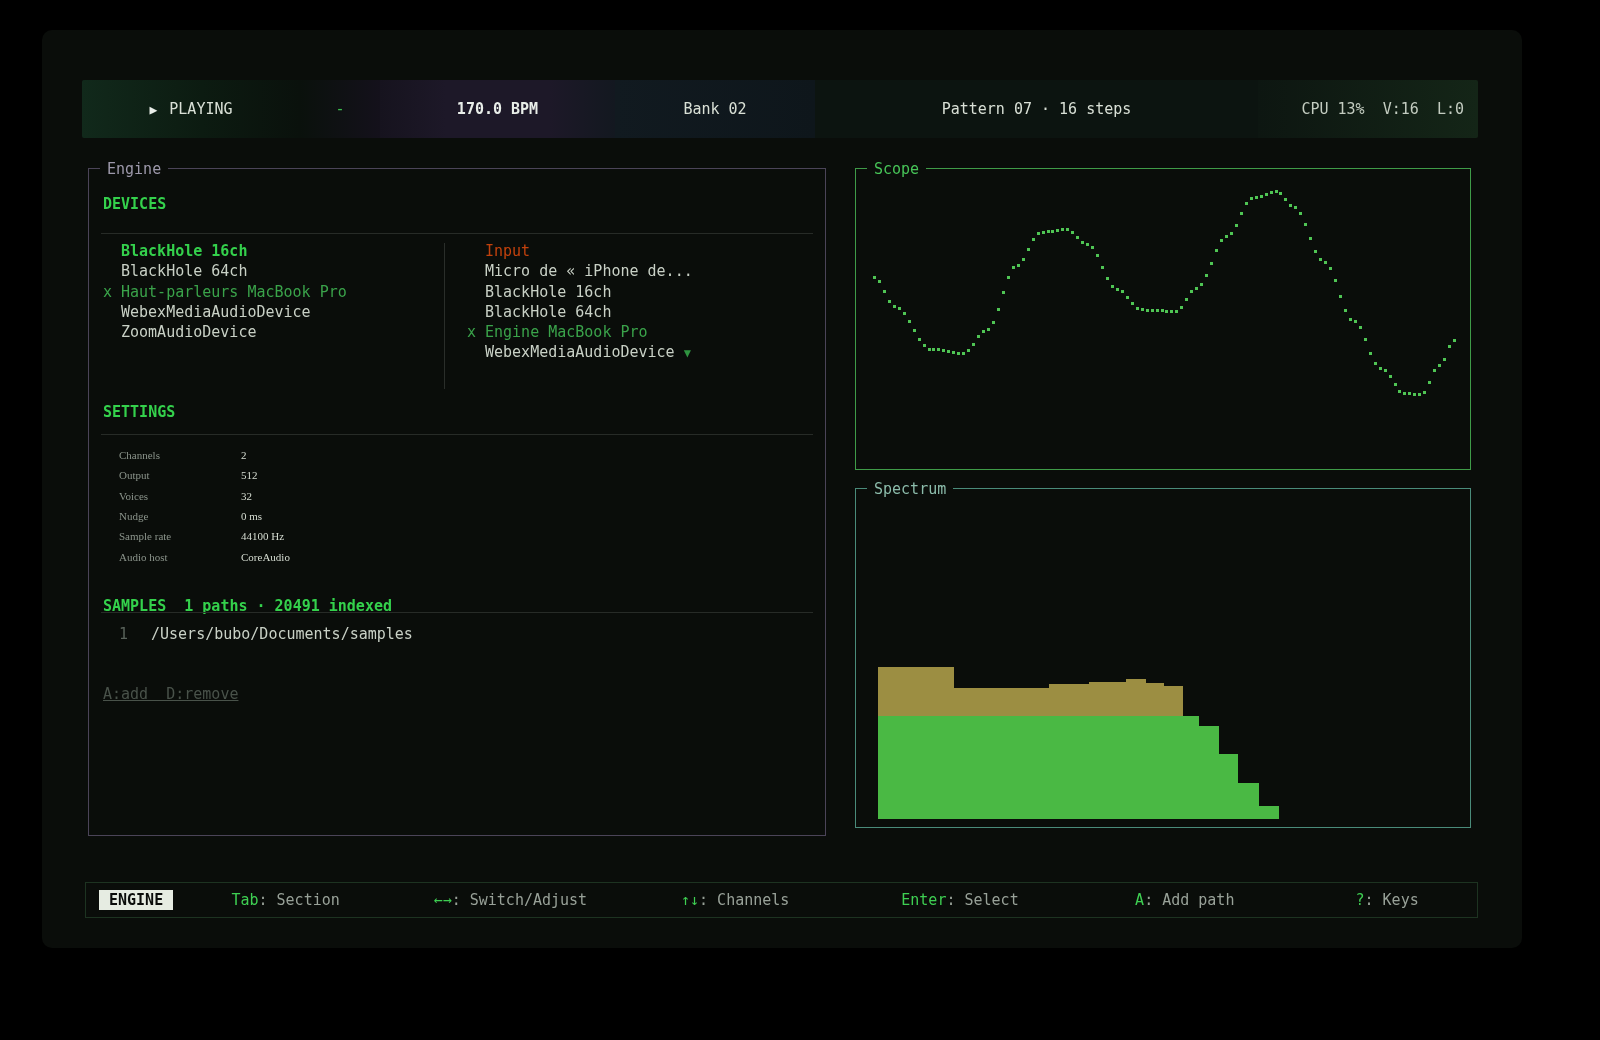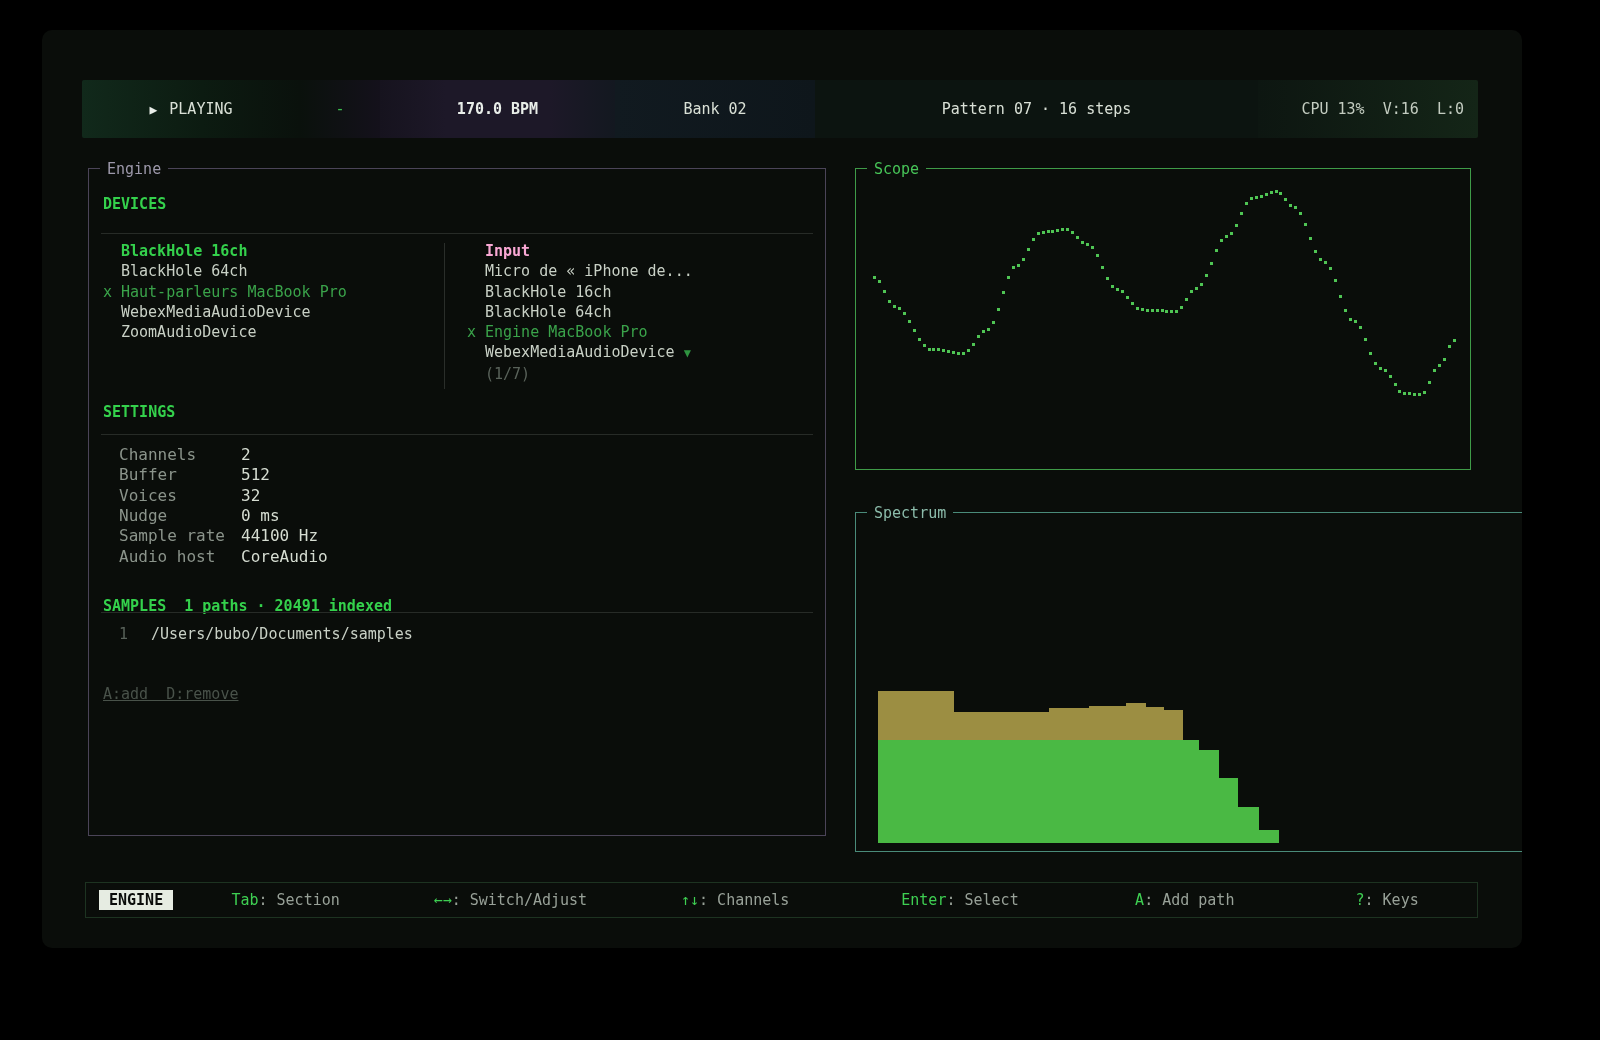--- a/index.html
+++ b/index.html
@@ -38,44 +38,44 @@
 
   .engine-panel{left:46px;top:138px;width:738px;height:668px;border:1px solid #4b4458;}
   .engine-panel .panel-title{color:#9d99ab;}
 
   .eng-h{position:absolute;left:14px;font-size:15px;font-weight:700;color:#34d14c;white-space:pre;}
   .eng-hr{position:absolute;left:12px;right:12px;height:0;border-top:1px solid #272b27;}
 
   .dev-col{position:absolute;font-size:15px;line-height:20.3px;}
   .dev-row{white-space:pre;}
   .dev-marker{display:inline-block;width:18px;color:#3aa34a;}
-  .dev-head{color:#f9a8d4;font-weight:bold;}
+  .dev-head{color:#c2410c;}
   .dev-head-active{color:#34d14c;font-weight:700;}
   .st-selected{color:#34d14c;font-weight:700;}
   .st-normal{color:#c9d1c6;}
   .st-active{color:#3aa34a;}
   .st-dim{color:#59625a;}
   .more-ind{color:#2f9440;font-size:12px;}
   .dev-divider{position:absolute;left:355px;top:74px;width:1px;height:146px;background:#2a2e2a;}
 
-  .set-row{position:absolute;left:30px;font-size:16px;line-height:20.3px;white-space:pre;}
+  .set-row{position:absolute;left:30px;font-size:11px;line-height:20.3px;white-space:pre;font-family:Liberation Serif, serif;}
   .set-label{display:inline-block;width:122px;color:#8b948b;}
   .set-value{color:#d6ddd2;}
 
   .sample-row{position:absolute;left:30px;font-size:15px;white-space:pre;}
   .sample-idx{display:inline-block;width:32px;color:#59625a;}
   .sample-path{color:#c9d1c6;}
   .sample-hint{position:absolute;left:14px;font-size:15px;color:#49524a;white-space:pre;}
 
   .scope-panel{left:813px;top:138px;width:616px;height:302px;border:1px solid #3f9b48;}
   .scope-panel .panel-title{color:#47c558;}
   #scope-canvas{position:absolute;inset:0;}
   .scope-dot{position:absolute;width:3px;height:3px;}
 
-  .spectrum-panel{left:813px;top:482px;width:744px;height:340px;border:1px solid #4a8b7a;}
+  .spectrum-panel{left:813px;top:458px;width:616px;height:340px;border:1px solid #4a8b7a;}
   .spectrum-panel .panel-title{color:#8cbcab;}
   #spectrum-canvas{position:absolute;left:22px;bottom:8px;display:flex;align-items:flex-end;}
   .spec-bar{display:flex;flex-direction:column;justify-content:flex-end;}
 
   
   .footer{position:absolute;left:43px;top:852px;width:1393px;height:36px;
     border:1px solid #1d3321;display:flex;align-items:center;font-size:15px;}
   .mode-badge{margin-left:13px;background:#e6ece2;color:#0b0d0b;font-weight:700;
     padding:1px 10px;white-space:pre;}
   .hint{flex:1;text-align:center;white-space:pre;color:#98a198;}
@@ -113,28 +113,27 @@
 
     <div class="dev-divider"></div>
 
     <div class="dev-col" style="left:378px;top:72px;width:340px;">
       <div class="dev-row"><span class="dev-marker"></span><span class="dev-head">Input</span></div>
       <div class="dev-row"><span class="dev-marker"></span><span class="st-normal">Micro de « iPhone de...</span></div>
       <div class="dev-row"><span class="dev-marker"></span><span class="st-normal">BlackHole 16ch</span></div>
       <div class="dev-row"><span class="dev-marker"></span><span class="st-normal">BlackHole 64ch</span></div>
       <div class="dev-row"><span class="dev-marker">x</span><span class="st-active">Engine MacBook Pro</span></div>
       <div class="dev-row"><span class="dev-marker"></span><span class="st-normal">WebexMediaAudioDevice</span> <span class="more-ind">▼</span></div>
-      <div class="dev-row"><span class="dev-marker"></span><span class="st-dim">(1/7)</span></div>
     </div>
 
     <div class="eng-h" style="top:234px;">SETTINGS</div>
     <div class="eng-hr" style="top:265px;"></div>
 
     <div class="set-row" style="top:276px;"><span class="set-label">Channels</span><span class="set-value">2</span></div>
-    <div class="set-row" style="top:296px;"><span class="set-label">Buffer</span><span class="set-value">512</span></div>
+    <div class="set-row" style="top:296px;"><span class="set-label">Output</span><span class="set-value">512</span></div>
     <div class="set-row" style="top:317px;"><span class="set-label">Voices</span><span class="set-value">32</span></div>
     <div class="set-row" style="top:337px;"><span class="set-label">Nudge</span><span class="set-value">0 ms</span></div>
     <div class="set-row" style="top:357px;"><span class="set-label">Sample rate</span><span class="set-value">44100 Hz</span></div>
     <div class="set-row" style="top:378px;"><span class="set-label">Audio host</span><span class="set-value">CoreAudio</span></div>
 
     <div class="eng-h" style="top:428px;">SAMPLES  1 paths · 20491 indexed</div>
     <div class="eng-hr" style="top:443px;"></div>
 
     <div class="sample-row" style="top:456px;"><span class="sample-idx">1</span><span class="sample-path">/Users/bubo/Documents/samples</span></div>
     <div class="sample-hint" style="top:516px;text-decoration:underline;">A:add  D:remove</div>

